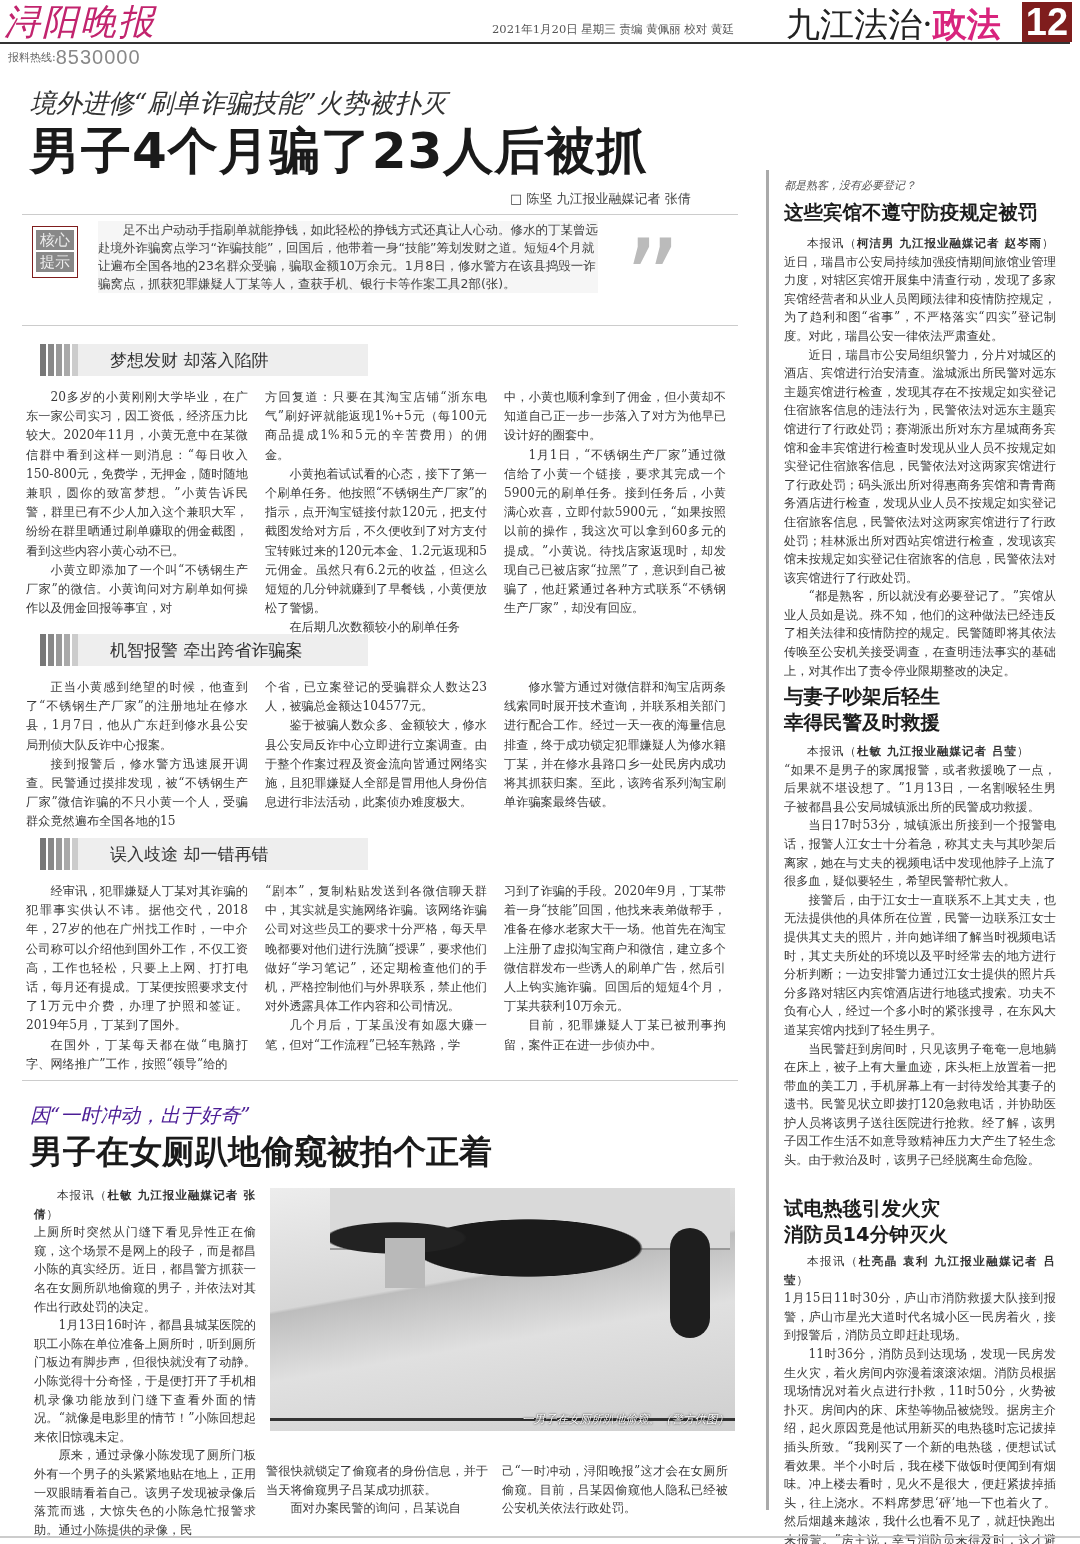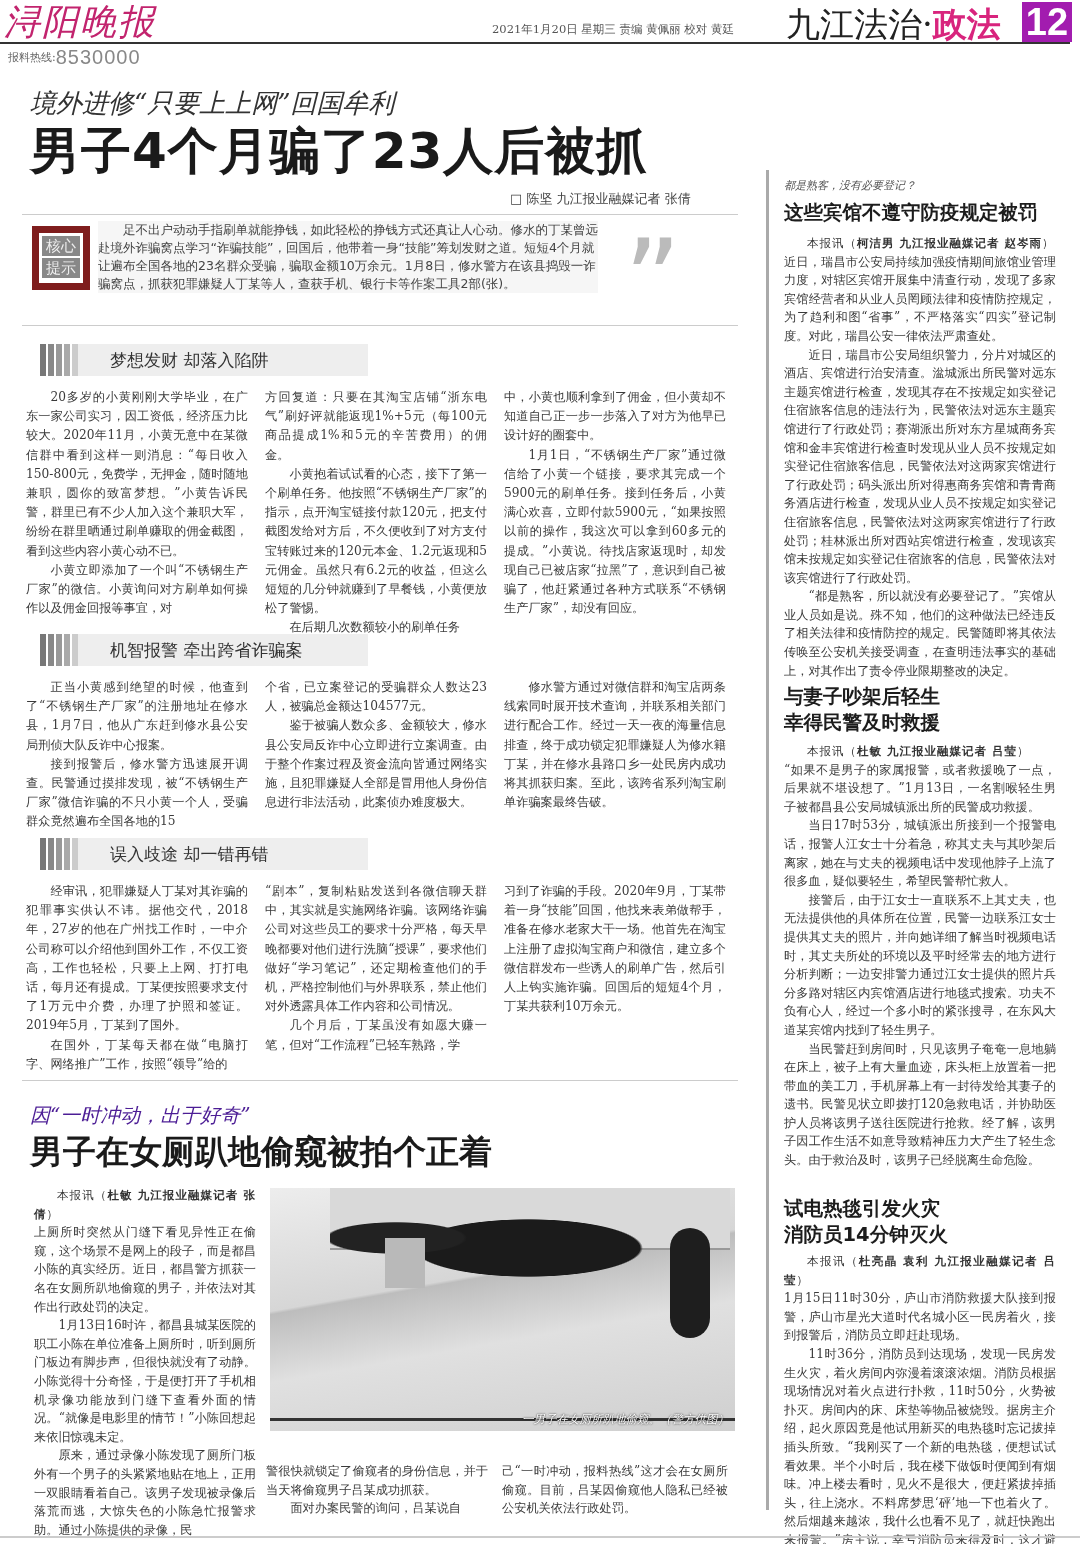--- a/index.html
+++ b/index.html
@@ -6,28 +6,28 @@
   body{width:1080px;height:1544px;position:relative;overflow:hidden;font-family:"DejaVu Serif","Liberation Serif",serif;color:#2a2a2a;}
   .abs{position:absolute;}
   
   .logo{left:4px;top:2px;font-family:"DejaVu Serif",serif;font-style:italic;font-size:36px;color:#c2246e;letter-spacing:2px;line-height:40px;}
   .hotline{left:8px;top:46px;font-size:11px;color:#666;}
   .hotline .num{font-family:"Liberation Sans",sans-serif;font-size:20px;color:#888;letter-spacing:1px;vertical-align:middle;}
   .topline{left:0;top:42px;width:1070px;height:2px;background:#333;}
   .dateline{left:492px;top:22px;font-size:11.5px;color:#555;}
   .section{left:786px;top:4px;font-size:34px;color:#222;line-height:40px;font-family:"DejaVu Serif",serif;}
   .section .hl{color:#d8247d;font-family:"DejaVu Sans",sans-serif;font-weight:bold;}
-  .pagenum{left:1022px;top:2px;width:50px;height:40px;background:#a21caf;color:#fff;font-family:"Liberation Sans",sans-serif;font-weight:bold;font-size:38px;line-height:40px;text-align:center;}
+  .pagenum{left:1022px;top:2px;width:50px;height:40px;background:#7f1d1d;color:#fff;font-family:"Liberation Sans",sans-serif;font-weight:bold;font-size:38px;line-height:40px;text-align:center;}
   
   .kicker{left:30px;top:86px;font-size:26px;color:#333;font-style:italic;}
   .headline{left:30px;top:118px;font-family:"DejaVu Sans",sans-serif;font-weight:bold;font-size:50px;color:#1a1a1a;letter-spacing:1px;}
   .byline{left:510px;top:190px;font-size:13px;color:#444;}
   .rule{height:1px;background:#ccc;}
   
-  .summary-tag{left:32px;top:226px;width:38px;height:44px;border:7px solid #7f1d1d;padding:3px;}
+  .summary-tag{left:32px;top:226px;width:38px;height:44px;border:1px solid #7f1d1d;padding:3px;}
   .summary-tag span{display:block;background:#888;color:#eee;font-size:15px;text-align:center;line-height:20px;margin-bottom:2px;}
   .summary{left:98px;top:221px;width:500px;font-family:"DejaVu Sans",sans-serif;font-size:12.5px;line-height:18px;color:#444;text-indent:2em;background:#f6f6f6;}
   .quote-mark{left:624px;top:240px;font-size:110px;color:#bbb;font-family:"DejaVu Sans",sans-serif;line-height:80px;}
   
   .banner{left:40px;width:328px;height:32px;background:linear-gradient(90deg,#777 0 6px,#fff 6px 8px,#888 8px 14px,#fff 14px 16px,#999 16px 22px,#fff 22px 24px,#aaa 24px 30px,#fff 30px 32px,#ccc 32px 38px,#eee 38px);}
   .banner span{position:absolute;left:70px;top:5px;font-family:"DejaVu Sans",sans-serif;font-size:17px;color:#333;}
   .col{font-size:12.2px;line-height:19.2px;color:#3a3a3a;text-align:justify;}
   .col p{margin:0;text-indent:2em;}
   
   .vline{left:766px;top:170px;width:3px;height:1340px;background:#aaa;}
@@ -56,21 +56,21 @@
 <div class="abs topline"></div>
 <div class="abs hotline">
   <span>报料热线:</span><span class="num">8530000</span>
 </div>
 <div class="abs dateline">2021年1月20日  星期三  责编  黄佩丽  校对  黄廷</div>
 <div class="abs section">
   <span>九江法治·</span><span class="hl">政法</span>
 </div>
 <div class="abs pagenum">12</div>
 
-<div class="abs kicker">境外进修“只要上上网”回国牟利</div>
+<div class="abs kicker">境外进修“刷单诈骗技能”火势被扑灭</div>
 <div class="abs headline">男子4个月骗了23人后被抓</div>
 <div class="abs byline">□ 陈坚  九江报业融媒记者  张倩</div>
 <div class="abs rule" style="left:22px;top:214px;width:716px;"></div>
 
 <div class="abs summary-tag">
   <span>核心</span>
   <span>提示</span>
 </div>
 <div class="abs summary">足不出户动动手指刷单就能挣钱，如此轻松的挣钱方式还真让人心动。修水的丁某曾远赴境外诈骗窝点学习“诈骗技能”，回国后，他带着一身“技能”筹划发财之道。短短4个月就让遍布全国各地的23名群众受骗，骗取金额10万余元。1月8日，修水警方在该县捣毁一诈骗窝点，抓获犯罪嫌疑人丁某等人，查获手机、银行卡等作案工具2部(张)。</div>
 <div class="abs quote-mark">”</div>
@@ -114,20 +114,21 @@
 <div class="abs col" style="left:26px;top:882px;width:222px;">
   <p>经审讯，犯罪嫌疑人丁某对其诈骗的犯罪事实供认不讳。据他交代，2018年，27岁的他在广州找工作时，一中介公司称可以介绍他到国外工作，不仅工资高，工作也轻松，只要上上网、打打电话，每月还有提成。丁某便按照要求支付了1万元中介费，办理了护照和签证。2019年5月，丁某到了国外。</p>
   <p>在国外，丁某每天都在做“电脑打字、网络推广”工作，按照“领导”给的</p>
 </div>
 <div class="abs col" style="left:265px;top:882px;width:222px;">
   <p style="text-indent:0">“剧本”，复制粘贴发送到各微信聊天群中，其实就是实施网络诈骗。该网络诈骗公司对这些员工的要求十分严格，每天早晚都要对他们进行洗脑“授课”，要求他们做好“学习笔记”，还定期检查他们的手机，严格控制他们与外界联系，禁止他们对外透露具体工作内容和公司情况。</p>
   <p>几个月后，丁某虽没有如愿大赚一笔，但对“工作流程”已轻车熟路，学</p>
 </div>
 <div class="abs col" style="left:504px;top:882px;width:222px;">
   <p style="text-indent:0">习到了诈骗的手段。2020年9月，丁某带着一身“技能”回国，他找来表弟做帮手，准备在修水老家大干一场。他首先在淘宝上注册了虚拟淘宝商户和微信，建立多个微信群发布一些诱人的刷单广告，然后引人上钩实施诈骗。回国后的短短4个月，丁某共获利10万余元。</p>
+  <p>目前，犯罪嫌疑人丁某已被刑事拘留，案件正在进一步侦办中。</p>
 </div>
 
 <div class="abs rule" style="left:22px;top:1080px;width:716px;"></div>
 
 <div class="abs vline"></div>
 
 <div class="abs rk" style="left:784px;top:178px;">都是熟客，没有必要登记？</div>
 <div class="abs rh" style="left:784px;top:200px;">这些宾馆不遵守防疫规定被罚</div>
 <div class="abs rcol" style="left:784px;top:234px;">
   <p class="lead"><span>本报讯（</span><b>柯洁男  九江报业融媒记者  赵岑雨</b><span>）</span></p>
@@ -175,16 +176,16 @@
   <div class="pipe"></div>
   <div class="floor-line"></div>
   <div class="abs caption">一男子在女厕所趴地偷窥。（警方供图）</div>
 </div>
 
 <div class="abs rcol" style="left:266px;top:1462px;width:222px;">
   <p style="text-indent:0">警很快就锁定了偷窥者的身份信息，并于当天将偷窥男子吕某成功抓获。</p>
   <p>面对办案民警的询问，吕某说自</p>
 </div>
 <div class="abs rcol" style="left:502px;top:1462px;width:226px;">
-  <p style="text-indent:0">己“一时冲动，报料热线”这才会在女厕所偷窥。目前，吕某因偷窥他人隐私已经被公安机关依法行政处罚。</p>
+  <p style="text-indent:0">己“一时冲动，浔阳晚报”这才会在女厕所偷窥。目前，吕某因偷窥他人隐私已经被公安机关依法行政处罚。</p>
 </div>
 
 <div class="abs bottomrule"></div>
 
 </body></html>

